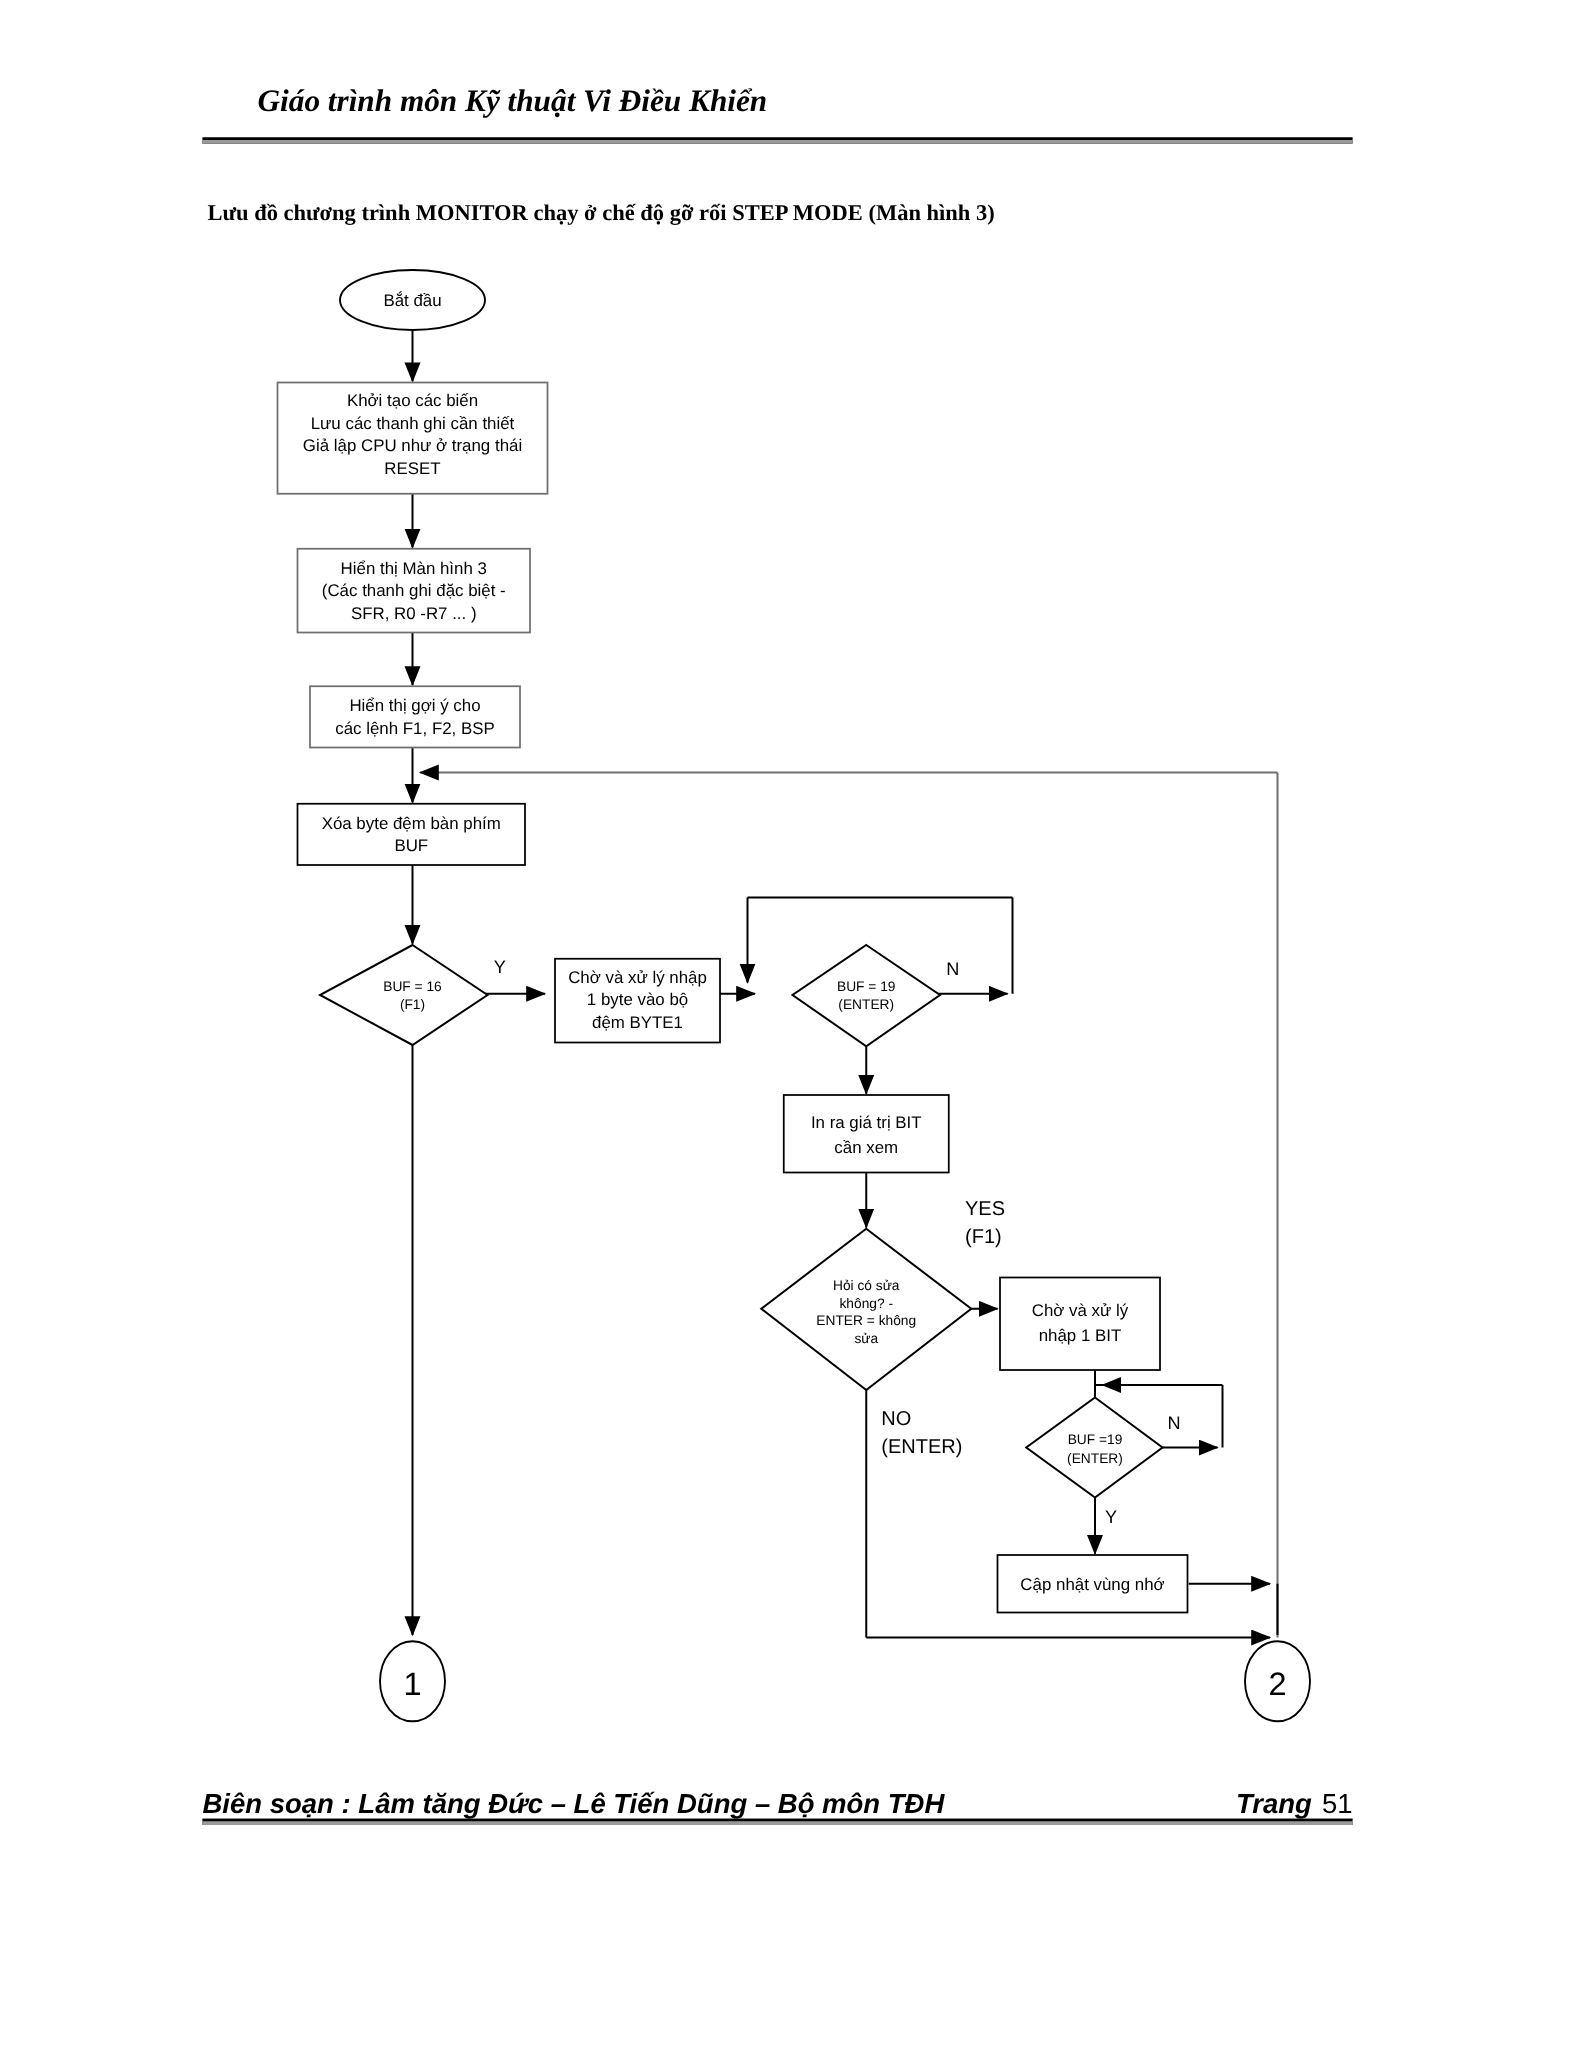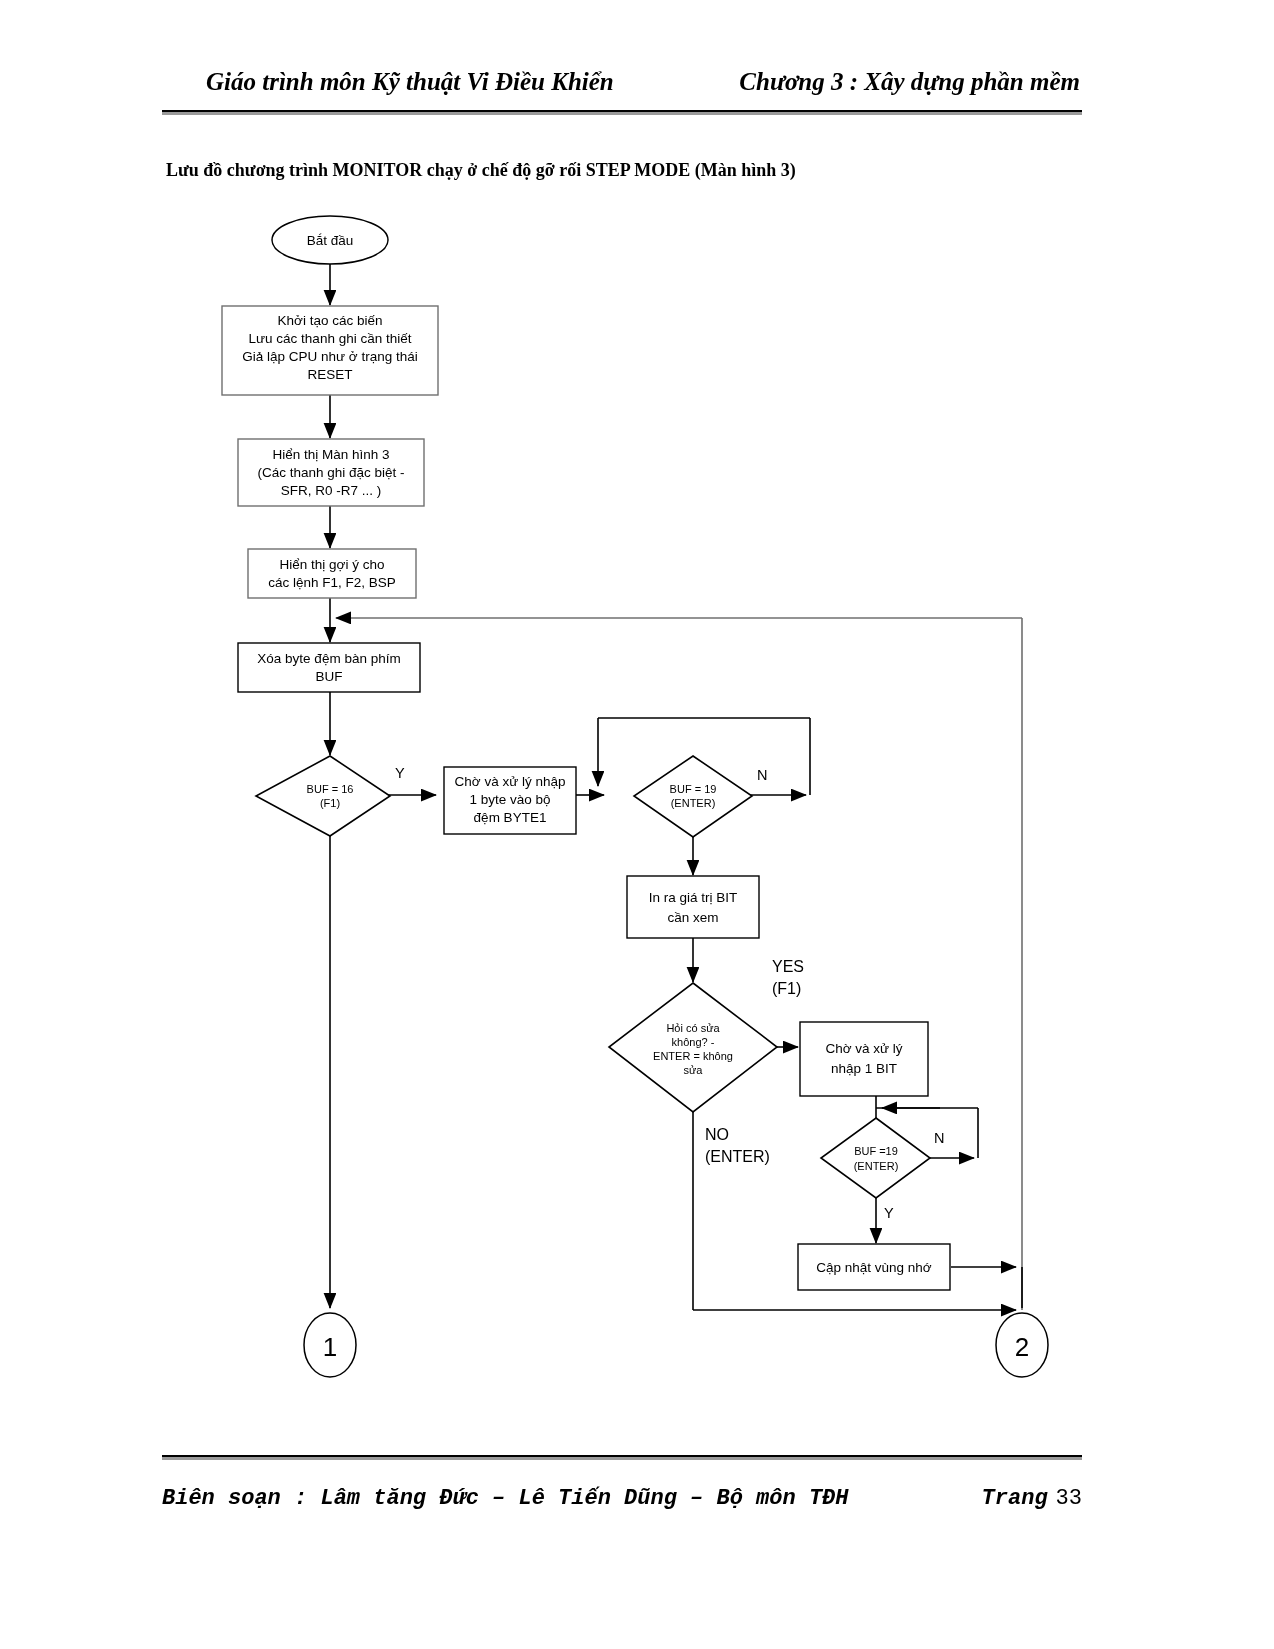--- a/index.html
+++ b/index.html
@@ -66,26 +66,26 @@
     font-weight: bold;
     font-size: 18px;
     color: #000;
     white-space: nowrap;
   }
 
   
   .footer {
     position: absolute;
     left: 162px;
-    top: 1486px;
+    top: 1430px;
     width: 920px;
     display: flex;
     align-items: baseline;
     justify-content: space-between;
-    font-family: Liberation Mono, monospace;
+    font-family: Liberation Sans, sans-serif;
     font-weight: bold;
     font-style: italic;
     font-size: 22px;
   }
   .footer-right { display: flex; align-items: center; gap: 8px; }
   .page-num {
     font-style: normal;
     font-weight: normal;
     font-size: 22px;
   }
@@ -131,21 +131,20 @@
   .t-big { font-size: 16px; }
   .t-num { font-size: 26px; }
 </style>
 </head>
 <body>
 
 <div class="page">
 
   <div class="header">
     <div class="header-left">Giáo trình môn Kỹ thuật Vi Điều Khiển</div>
-    <div class="header-right">Chương 3 :  Xây dựng phần mềm</div>
   </div>
   <div class="rule top"></div>
 
   <div class="doc-title">Lưu đồ chương trình MONITOR chạy ở chế độ gỡ rối STEP MODE (Màn hình 3)</div>
 
   <div class="flow-wrap">
     <svg class="flow" width="1274" height="1210" viewBox="0 0 1274 1210" xmlns="http://www.w3.org/2000/svg">
       <defs>
         <marker id="ah" markerWidth="11" markerHeight="11" refX="9.4" refY="4" orient="auto" markerUnits="strokeWidth">
           <path d="M0,0 L10,4 L0,8 z" fill="#000"></path>
@@ -302,17 +301,17 @@
       </g>
 
     </svg>
   </div>
 
   <div class="rule bottom"></div>
   <div class="footer">
     <div class="footer-left">Biên soạn : Lâm tăng Đức – Lê Tiến Dũng – Bộ môn TĐH</div>
     <div class="footer-right">
       <span>Trang</span>
-      <span class="page-num">33</span>
+      <span class="page-num">51</span>
     </div>
   </div>
 
 </div>
 
 </body></html>

